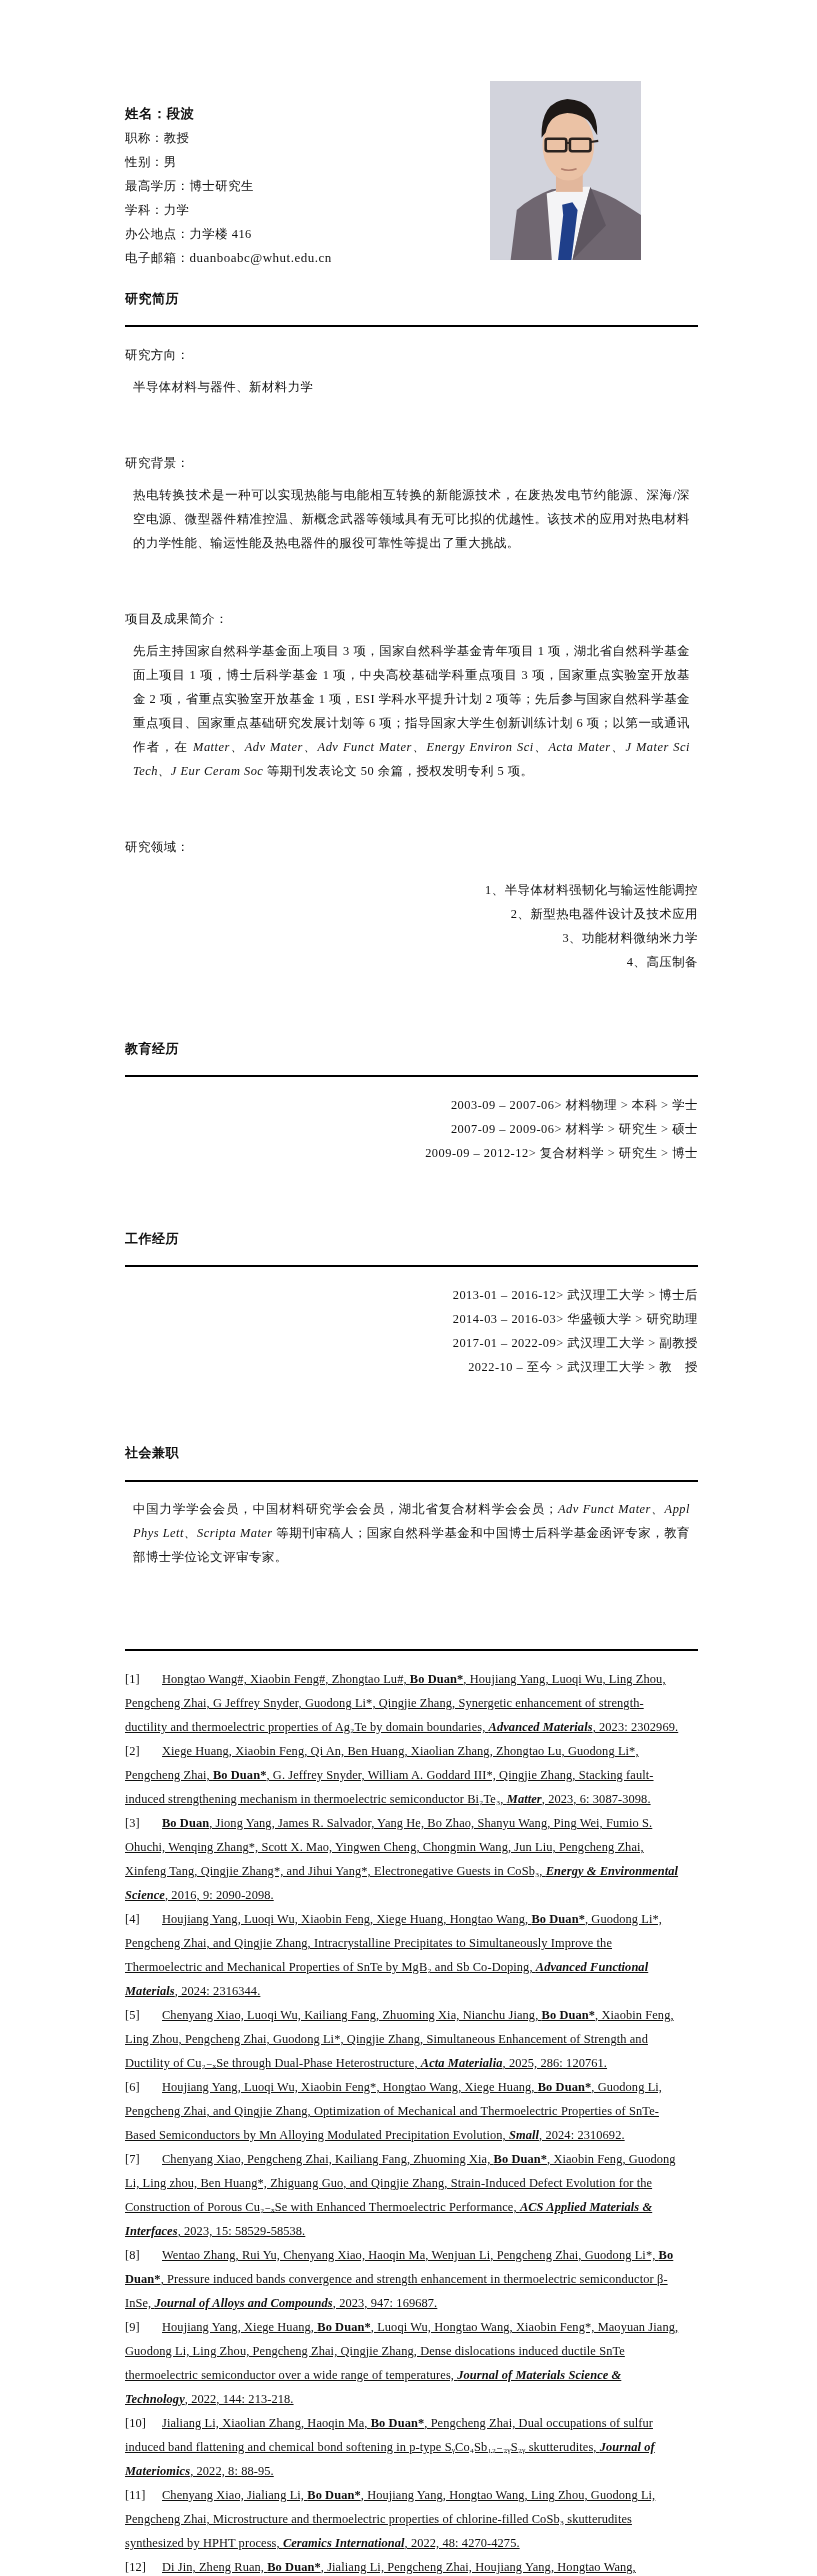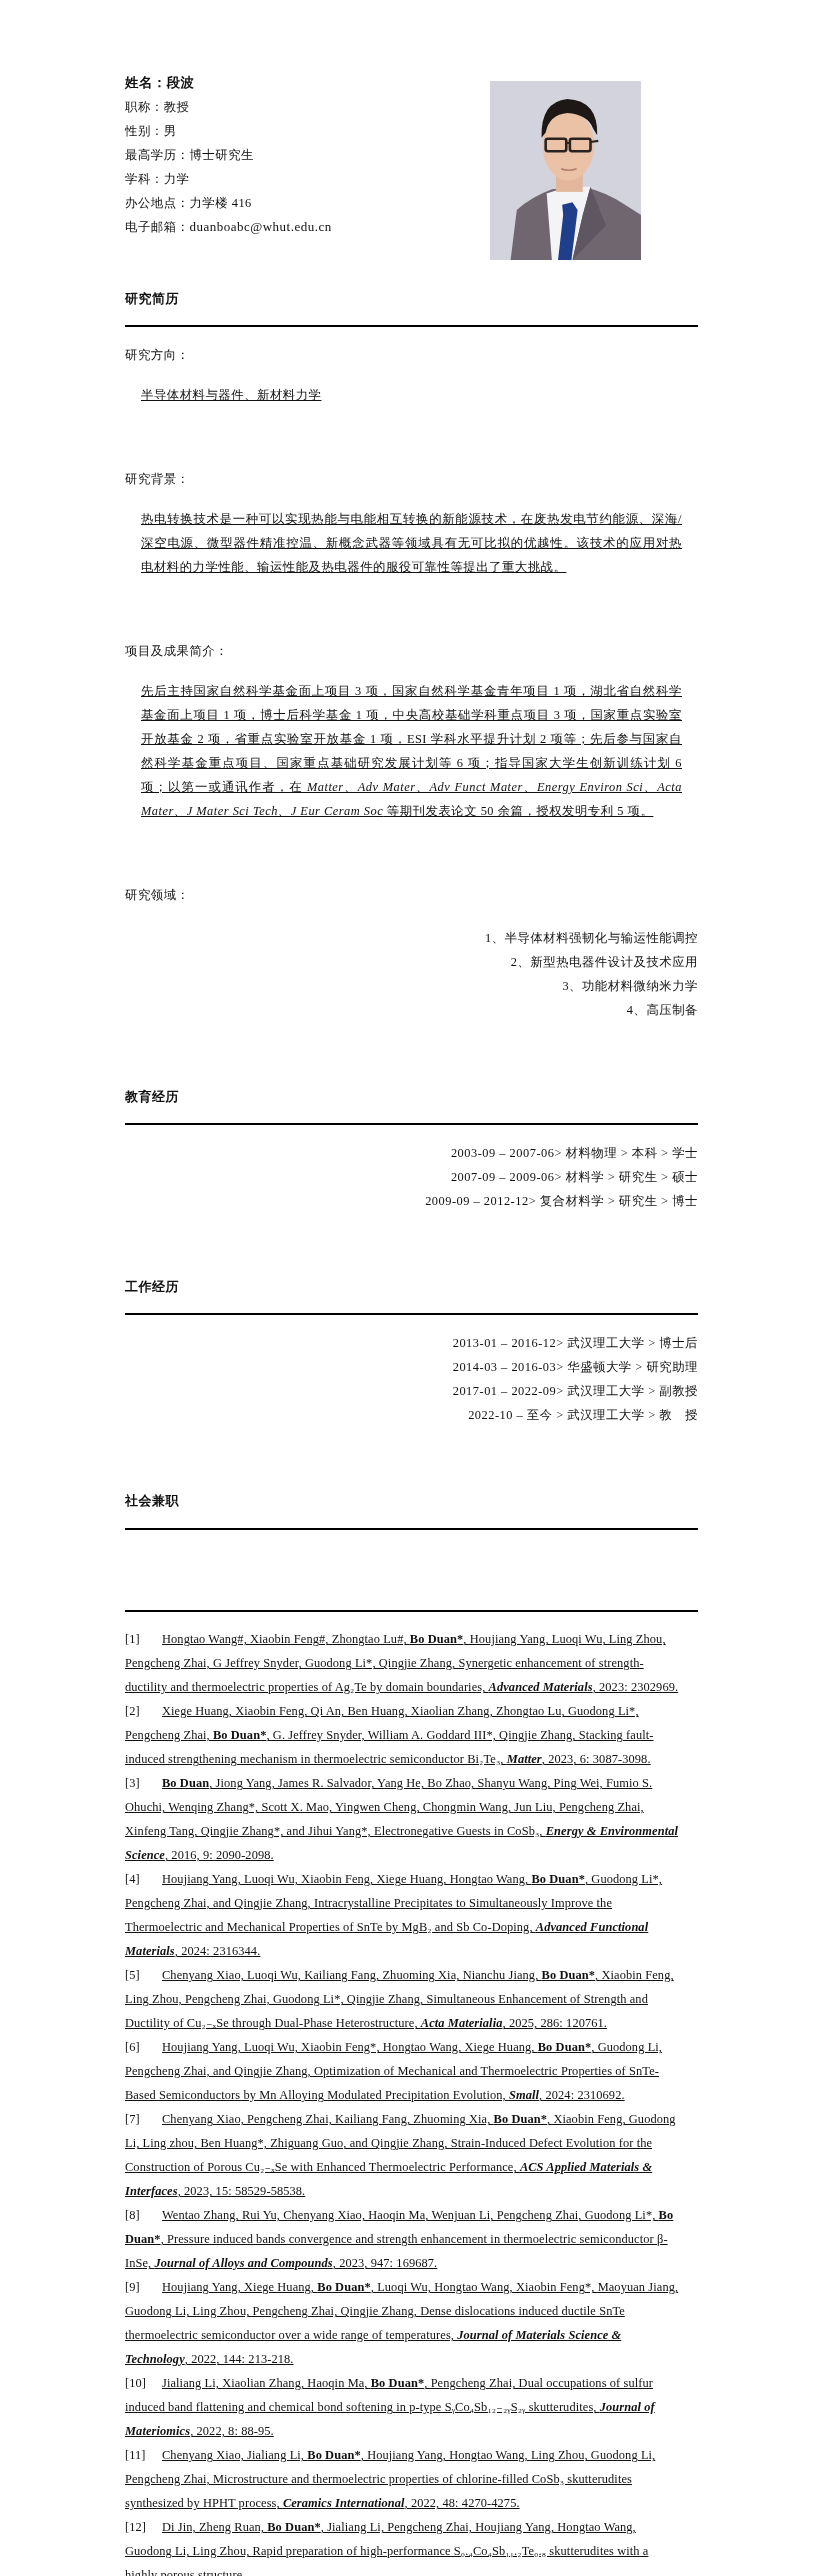--- a/index.html
+++ b/index.html
@@ -1,28 +1,28 @@
 <!DOCTYPE html>
 <html style="font-size:8.2px"><head>
 <meta charset="utf-8">
 <style>
   html, body { margin: 0; padding: 0; background: #ffffff; }
   body { width: 818px; min-height: 3751px; position: relative; color: #111; font-family: "Liberation Serif", "DejaVu Serif", serif; }
   .page { position: absolute; left: 125px; top: 0; width: 573px; }
   .header { position: relative; height: 289px; }
-  .profile { position: absolute; left: 0; top: 71px; }
+  .profile { position: absolute; left: 0; top: 102px; }
   .profile .row { font-size: 12.4px; line-height: 24px; letter-spacing: 0.5px; white-space: nowrap; }
   .profile .row.name { font-weight: bold; font-size: 13.4px; }
   .photo { position: absolute; left: 365px; top: 81px; width: 151px; height: 179px; background: linear-gradient(180deg,#d3d4dd 0%,#d0d1d9 100%); overflow: hidden; }
   .photo svg { width: 100%; height: 100%; display: block; }
 
   .section-title { font-weight: bold; font-size: 13px; margin: 0; line-height: 20.6px; letter-spacing: 0.5px; }
   .section-rule { height: 2.1px; background: #000; margin: 15.5px 0 15.5px 0; border: 0; }
   .section { margin-bottom: 20.6px; }
-  .para { font-size: 12.4px; line-height: 24px; margin: 16px; text-align: justify; letter-spacing: 0.5px; text-decoration: underline; }
+  .para { font-size: 12.4px; line-height: 24px; margin: 8px; text-align: justify; letter-spacing: 0.5px; }
   .label { font-size: 12.4px; line-height: 24px; margin: 0; letter-spacing: 0.5px; }
   .gap-lg { height: 44px; }
   .gap-md { height: 19.6px; }
   .list-line { font-size: 12.4px; line-height: 24px; margin: 0; letter-spacing: 0.5px; text-align: right; }
   .i { font-style: italic; }
   .b { font-weight: bold; }
 
   .pub { font-size: 12.4px; line-height: 24px; margin: 0 16px 0 0; letter-spacing: 0.1px; text-decoration: underline; }
   .pub .num { display: inline-block; min-width: 37px; }
 </style>
@@ -107,20 +107,21 @@
     <p class="list-line">2013-01 – 2016-12&gt; 武汉理工大学 &gt; 博士后</p>
     <p class="list-line">2014-03 – 2016-03&gt; 华盛顿大学 &gt; 研究助理</p>
     <p class="list-line">2017-01 – 2022-09&gt; 武汉理工大学 &gt; 副教授</p>
     <p class="list-line">2022-10 – 至今 &gt; 武汉理工大学 &gt; 教　授</p>
   </div>
   <div class="gap-lg"></div>
 
   <div class="section">
     <h2 class="section-title">社会兼职</h2>
     <hr class="section-rule">
+    <p class="para"><span>中国力学学会会员，中国材料研究学会会员，湖北省复合材料学会会员；</span><span class="i">Adv Funct Mater、Appl Phys Lett、Scripta Mater</span><span> 等期刊审稿人；国家自然科学基金和中国博士后科学基金函评专家，教育部博士学位论文评审专家。</span></p>
   </div>
   <div class="gap-lg"></div>
 
   <div class="section">
     <hr class="section-rule">
     <div id="papers-list">
         <p class="pub"><span class="num">[1]</span><span>Hongtao Wang#, Xiaobin Feng#, Zhongtao Lu#, </span><span class="b">Bo Duan*</span><span>, Houjiang Yang, Luoqi Wu, Ling Zhou, Pengcheng Zhai, G Jeffrey Snyder, Guodong Li*, Qingjie Zhang, Synergetic enhancement of strength-ductility and thermoelectric properties of Ag₂Te by domain boundaries, </span><span class="b i">Advanced Materials</span><span>, 2023: 2302969.</span></p>
         <p class="pub"><span class="num">[2]</span><span>Xiege Huang, Xiaobin Feng, Qi An, Ben Huang, Xiaolian Zhang, Zhongtao Lu, Guodong Li*, Pengcheng Zhai, </span><span class="b">Bo Duan*</span><span>, G. Jeffrey Snyder, William A. Goddard III*, Qingjie Zhang, Stacking fault-induced strengthening mechanism in thermoelectric semiconductor Bi₂Te₃, </span><span class="b i">Matter</span><span>, 2023, 6: 3087-3098.</span></p>
         <p class="pub"><span class="num">[3]</span><span></span><span class="b">Bo Duan</span><span>, Jiong Yang, James R. Salvador, Yang He, Bo Zhao, Shanyu Wang, Ping Wei, Fumio S. Ohuchi, Wenqing Zhang*, Scott X. Mao, Yingwen Cheng, Chongmin Wang, Jun Liu, Pengcheng Zhai, Xinfeng Tang, Qingjie Zhang*, and Jihui Yang*, Electronegative Guests in CoSb₃, </span><span class="b i">Energy &amp; Environmental Science</span><span>, 2016, 9: 2090-2098.</span></p>
         <p class="pub"><span class="num">[4]</span><span>Houjiang Yang, Luoqi Wu, Xiaobin Feng, Xiege Huang, Hongtao Wang, </span><span class="b">Bo Duan*</span><span>, Guodong Li*, Pengcheng Zhai, and Qingjie Zhang, Intracrystalline Precipitates to Simultaneously Improve the Thermoelectric and Mechanical Properties of SnTe by MgB₂ and Sb Co-Doping, </span><span class="b i">Advanced Functional Materials</span><span>, 2024: 2316344.</span></p>

